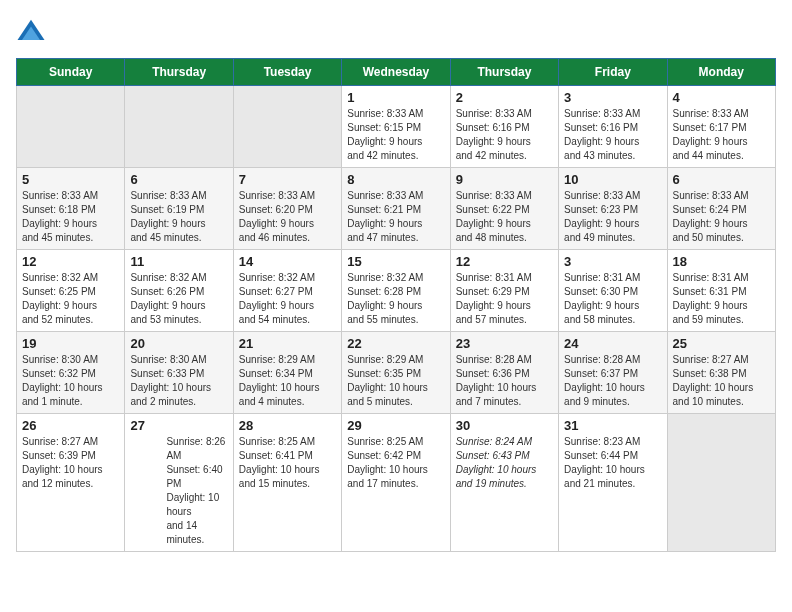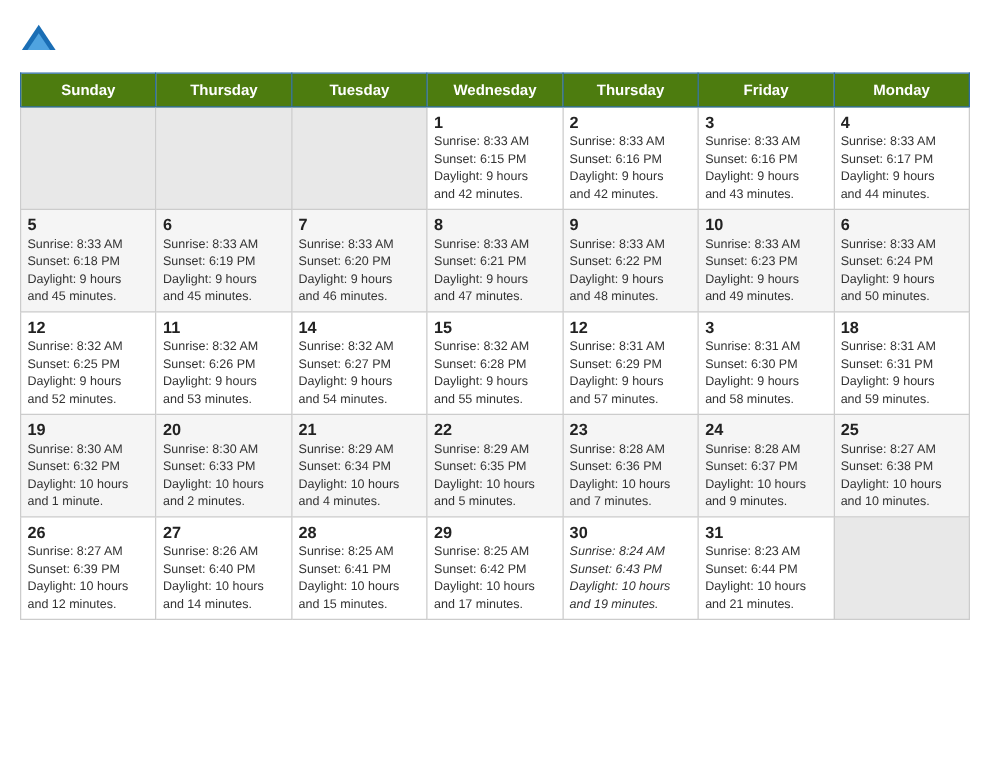--- a/index.html
+++ b/index.html
@@ -47,21 +47,21 @@
       font-size: 16px;
       font-weight: normal;
       color: #555;
     }
     .calendar {
       width: 100%;
       border-collapse: collapse;
       border: 1px solid #ccc;
     }
     .calendar th {
-      background-color: #4d7c0f;
+      background-color: #15803d;
       color: #fff;
       font-size: 12px;
       font-weight: bold;
       padding: 6px 4px;
       text-align: center;
       border: 1px solid #2e6da4;
     }
     .calendar td {
       vertical-align: top;
       border: 1px solid #ccc;
@@ -316,21 +316,21 @@
       <tr>
         <td>
           <span class="day-num">26</span>
           <div class="day-info" style="white-space: pre-line;">Sunrise: 8:27 AM
 Sunset: 6:39 PM
 Daylight: 10 hours
 and 12 minutes.</div>
         </td>
         <td>
           <span class="day-num">27</span>
-          <div class="day-info" style="white-space: pre-line;">Sunrise: 8:26 AM
+          <div class="day-info" style="white-space: pre-line; margin-left: 36px;">Sunrise: 8:26 AM
 Sunset: 6:40 PM
 Daylight: 10 hours
 and 14 minutes.</div>
         </td>
         <td>
           <span class="day-num">28</span>
           <div class="day-info" style="white-space: pre-line;">Sunrise: 8:25 AM
 Sunset: 6:41 PM
 Daylight: 10 hours
 and 15 minutes.</div>

